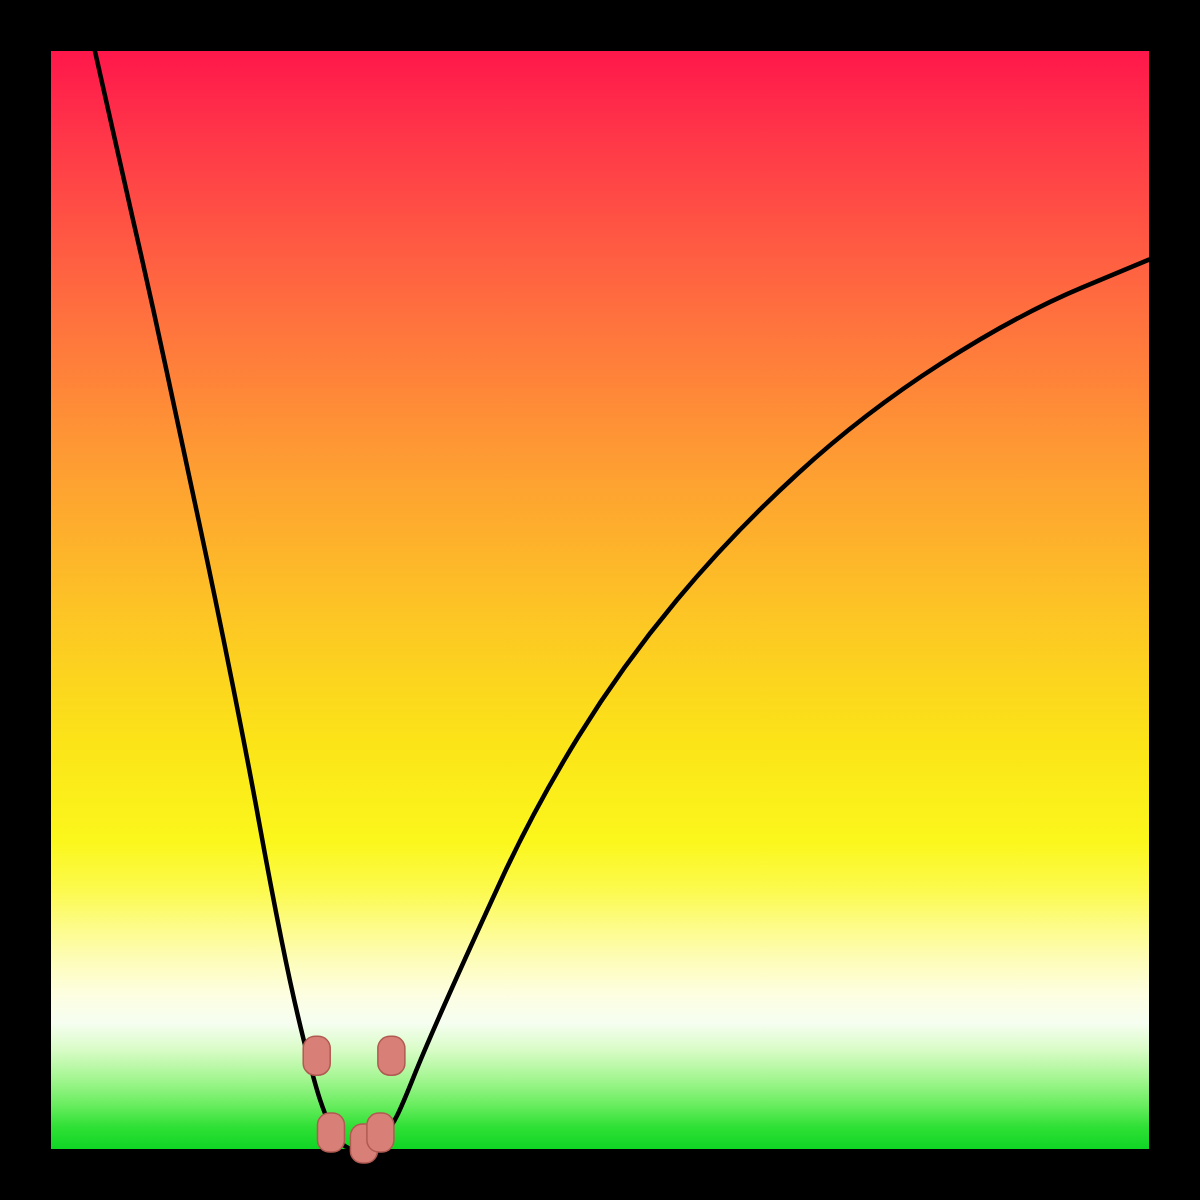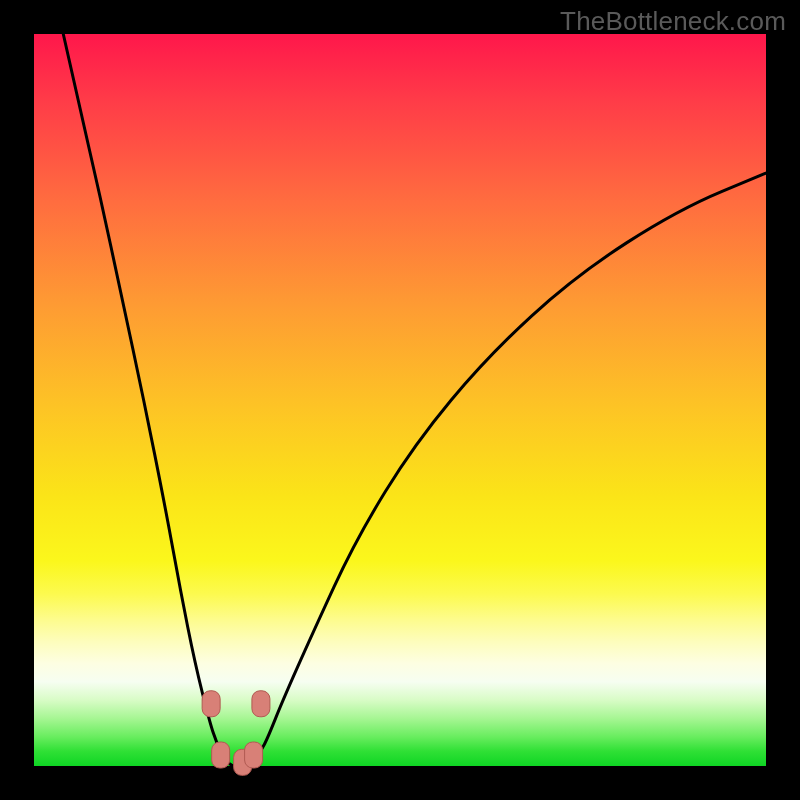--- a/index.html
+++ b/index.html
@@ -62,21 +62,20 @@
     left: 0;
     width: 732px;
     height: 732px;
     overflow: visible;
   }
 </style>
 </head>
 <body>
 
 <div class="frame">
-  <div class="watermark">TheBottleneck.com</div>
   <div class="plot">
     <svg class="curve" viewBox="0 0 732 732" preserveAspectRatio="none">
       <path id="curve-path" fill="none" stroke="#000000" stroke-width="3" stroke-linecap="round" stroke-linejoin="round" d="M 29.28 0.00 Q 43.92 65.88 54.90 113.46 Q 65.88 161.04 76.86 212.28 Q 87.84 263.52 98.82 314.76 Q 109.80 366.00 120.78 420.90 Q 131.76 475.80 139.08 516.06 Q 146.40 556.32 153.72 592.92 Q 161.04 629.52 168.36 658.80 Q 175.68 688.08 179.34 699.06 Q 183.00 710.04 186.66 717.36 Q 190.32 724.68 193.98 728.34 Q 197.64 732.00 201.30 732.00 Q 204.96 732.00 208.62 732.00 Q 212.28 732.00 215.94 728.34 Q 219.60 724.68 223.26 721.02 Q 226.92 717.36 230.58 710.04 Q 234.24 702.72 241.56 684.42 Q 248.88 666.12 263.52 633.18 Q 278.16 600.24 300.12 552.66 Q 322.08 505.08 351.36 457.50 Q 380.64 409.92 417.24 366.00 Q 453.84 322.08 497.76 281.82 Q 541.68 241.56 592.92 208.62 Q 644.16 175.68 688.08 157.38 T 732.00 139.08"></path>
       <g id="markers-group">
           <rect x="168.14" y="656.78" width="18" height="26" rx="8" ry="8" fill="#d88077" stroke="#b05a52" stroke-width="1"></rect>
           <rect x="177.66" y="708.02" width="18" height="26" rx="8" ry="8" fill="#d88077" stroke="#b05a52" stroke-width="1"></rect>
           <rect x="199.62" y="715.34" width="18" height="26" rx="8" ry="8" fill="#d88077" stroke="#b05a52" stroke-width="1"></rect>
           <rect x="210.60" y="708.02" width="18" height="26" rx="8" ry="8" fill="#d88077" stroke="#b05a52" stroke-width="1"></rect>
           <rect x="217.92" y="656.78" width="18" height="26" rx="8" ry="8" fill="#d88077" stroke="#b05a52" stroke-width="1"></rect>
         </g>

